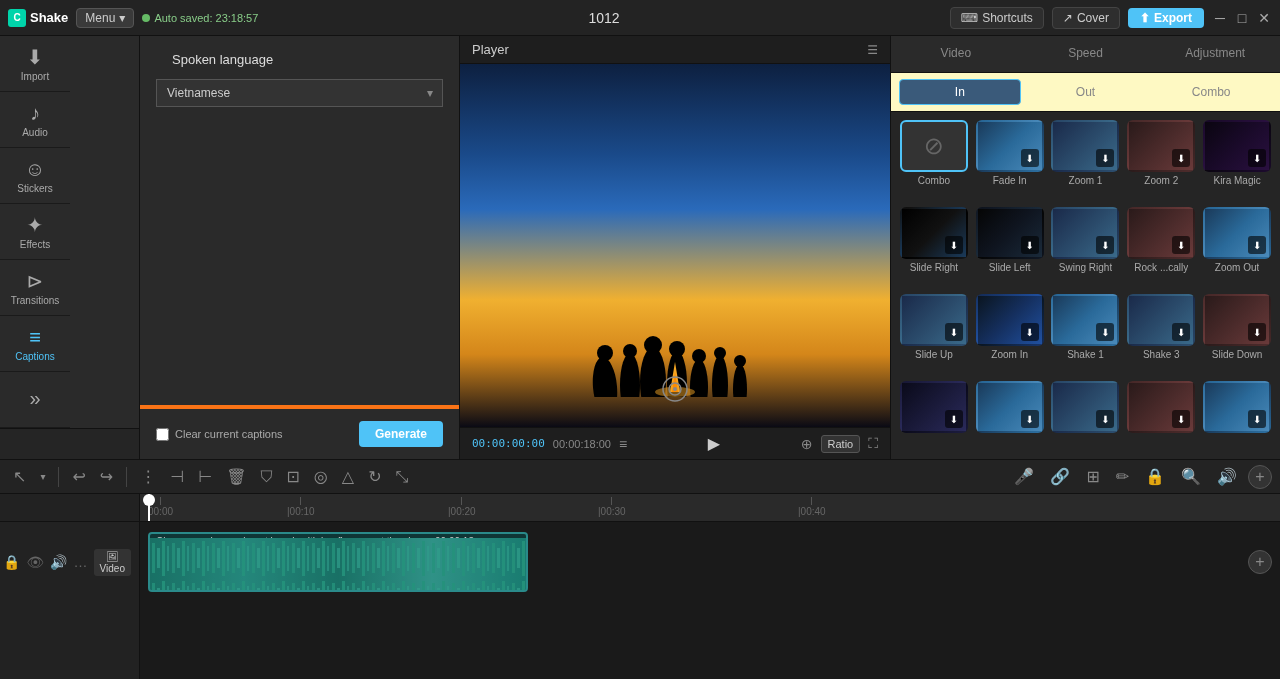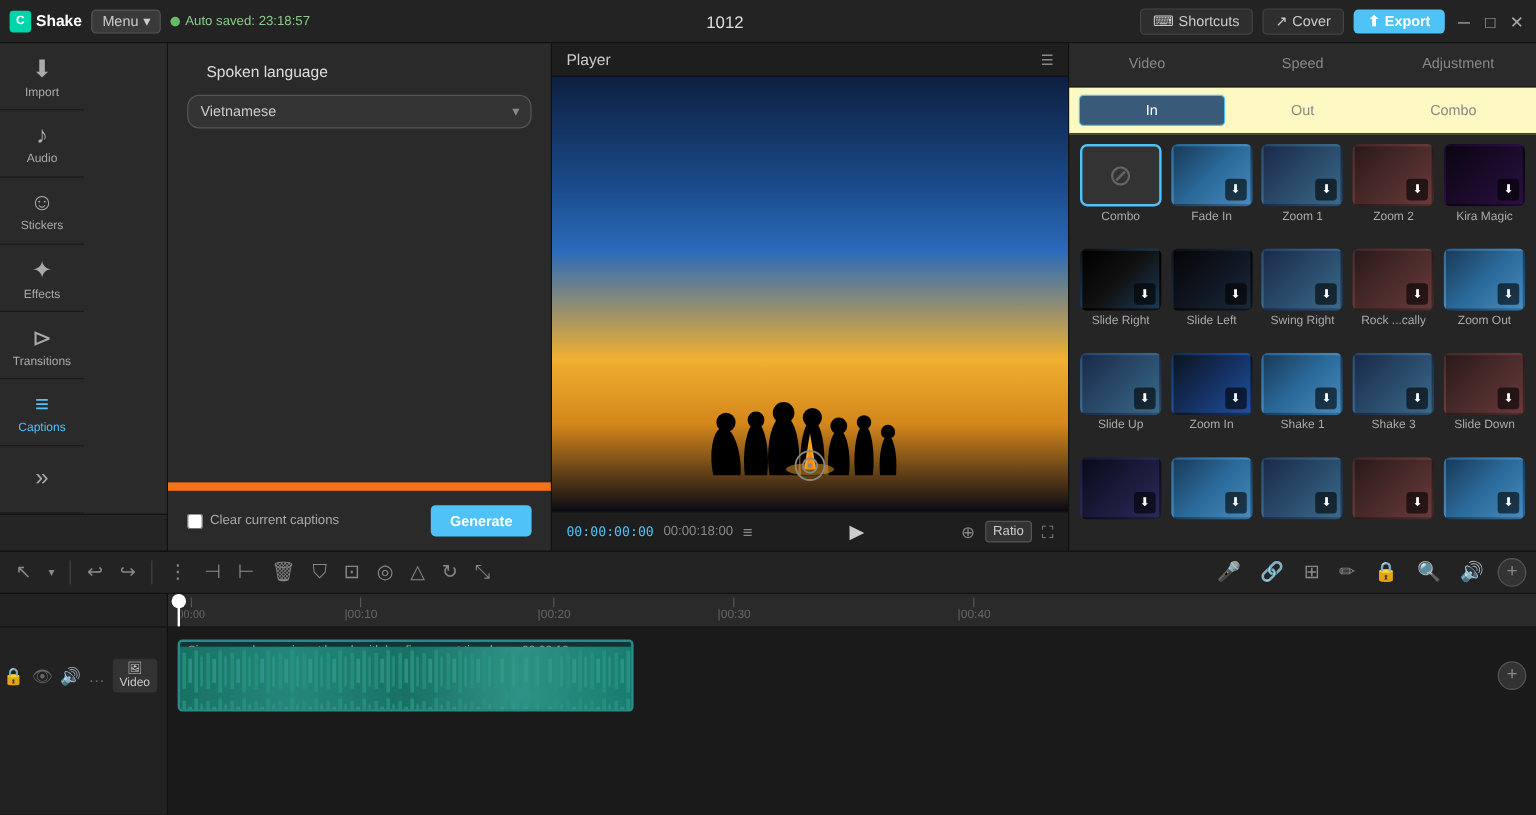--- a/index.html
+++ b/index.html
@@ -29,21 +29,21 @@
     .toolbar-icon { display: flex; flex-direction: column; align-items: center; justify-content: center; width: 70px; height: 56px; cursor: pointer; color: #aaa; font-size: 10px; gap: 2px; border-bottom: 1px solid #1a1a1a; }
     .toolbar-icon.active { color: #4fc3f7; }
     .toolbar-icon .icon-sym { font-size: 20px; }
 
     
     .middle-panel { width: 320px; background: #2a2a2a; border-right: 1px solid #111; display: flex; flex-direction: column; flex-shrink: 0; }
     .spoken-lang-section { padding: 16px; flex: 1; }
     .spoken-lang-title { font-size: 13px; color: #ddd; margin-bottom: 12px; font-weight: 400; margin-left: 16px; }
     .select-wrapper { position: relative; }
     .select-wrapper::after { content: '▾'; position: absolute; right: 10px; top: 50%; transform: translateY(-50%); color: #888; pointer-events: none; }
-    .middle-footer { padding: 12px 16px; border-top: 7px solid #f97316; display: flex; align-items: center; gap: 8px; }
+    .middle-footer { padding: 12px 16px; border-top: 4px solid #f97316; display: flex; align-items: center; gap: 8px; }
     .clear-check { display: flex; align-items: center; gap: 6px; flex: 1; }
     .clear-check input[type=checkbox] { accent-color: #4fc3f7; }
     .clear-check label { font-size: 11px; color: #aaa; }
     .generate-btn { background: #4fc3f7; border: none; border-radius: 4px; color: #fff; padding: 6px 16px; cursor: pointer; font-size: 12px; font-weight: bold; }
 
     
     .player-area { flex: 1; background: #1e1e1e; display: flex; flex-direction: column; }
     .player-header { display: flex; align-items: center; justify-content: space-between; padding: 6px 12px; border-bottom: 1px solid #111; }
     .player-title { font-size: 13px; color: #ccc; }
     .player-menu-icon { color: #888; cursor: pointer; }
@@ -100,21 +100,21 @@
     .playhead-head { position: absolute; top: 0; left: -5px; width: 12px; height: 12px; background: #fff; border-radius: 50%; }
     .track-lane { height: 80px; display: flex; align-items: center; padding: 8px 0; position: relative; }
     .video-clip { position: absolute; left: 8px; height: 60px; width: 380px; background: #1a5a5a; border-radius: 4px; border: 2px solid #2a8a8a; overflow: hidden; display: flex; flex-direction: column; }
     .clip-title { font-size: 10px; color: #ccc; padding: 2px 6px; background: rgba(0,0,0,0.4); white-space: nowrap; overflow: hidden; text-overflow: ellipsis; }
     .clip-waveform { flex: 1; background: linear-gradient(90deg, #1a7a6a, #2a9a8a, #1a7a6a, #3aaa9a, #1a8a7a); opacity: 0.7; }
     .add-track-btn { position: absolute; right: 8px; top: 50%; transform: translateY(-50%); width: 24px; height: 24px; background: #333; border: 1px solid #555; border-radius: 50%; color: #888; display: flex; align-items: center; justify-content: center; cursor: pointer; font-size: 16px; }
 
     
     .player-cloud { width: 100%; height: 100%; background: linear-gradient(180deg, #0d2040 0%, #1a4a8a 25%, #2a6aba 40%, #f0b030 65%, #d4861a 80%, #0a0a14 100%); display: flex; align-items: flex-end; justify-content: center; padding-bottom: 30px; }
 
-    select { background: #333; border: 1px solid #555; color: #ccc; border-radius: 10px; padding: 6px 30px 6px 10px; width: 100%; font-size: 12px; -webkit-appearance: none; cursor: pointer; }
+    select { background: #333; border: 1px solid #555; color: #ccc; border-radius: 0; padding: 6px 30px 6px 10px; width: 100%; font-size: 12px; -webkit-appearance: none; cursor: pointer; }
   </style>
 </head>
 <body>
 
 <div class="topbar">
   <div class="topbar-logo">
     <div class="logo-icon">C</div>
     <span>Shake</span>
   </div>
   <button class="menu-btn">
@@ -455,21 +455,21 @@
         <div class="cover-label">
           <span>🖼</span>
           <span>Video</span>
         </div>
       </div>
     </div>
 
     <div class="timeline-main">
 
       <div class="ruler">
-        <div class="ruler-tick" style="left:8px;font-family:Liberation Serif, serif;">
+        <div class="ruler-tick" style="left:8px;">
           <div class="ruler-line"></div>
           <span>00:00</span>
         </div>
         <div class="ruler-tick" style="left:147px;">
           <div class="ruler-line"></div>
           <span>|00:10</span>
         </div>
         <div class="ruler-tick" style="left:308px;">
           <div class="ruler-line"></div>
           <span>|00:20</span>

